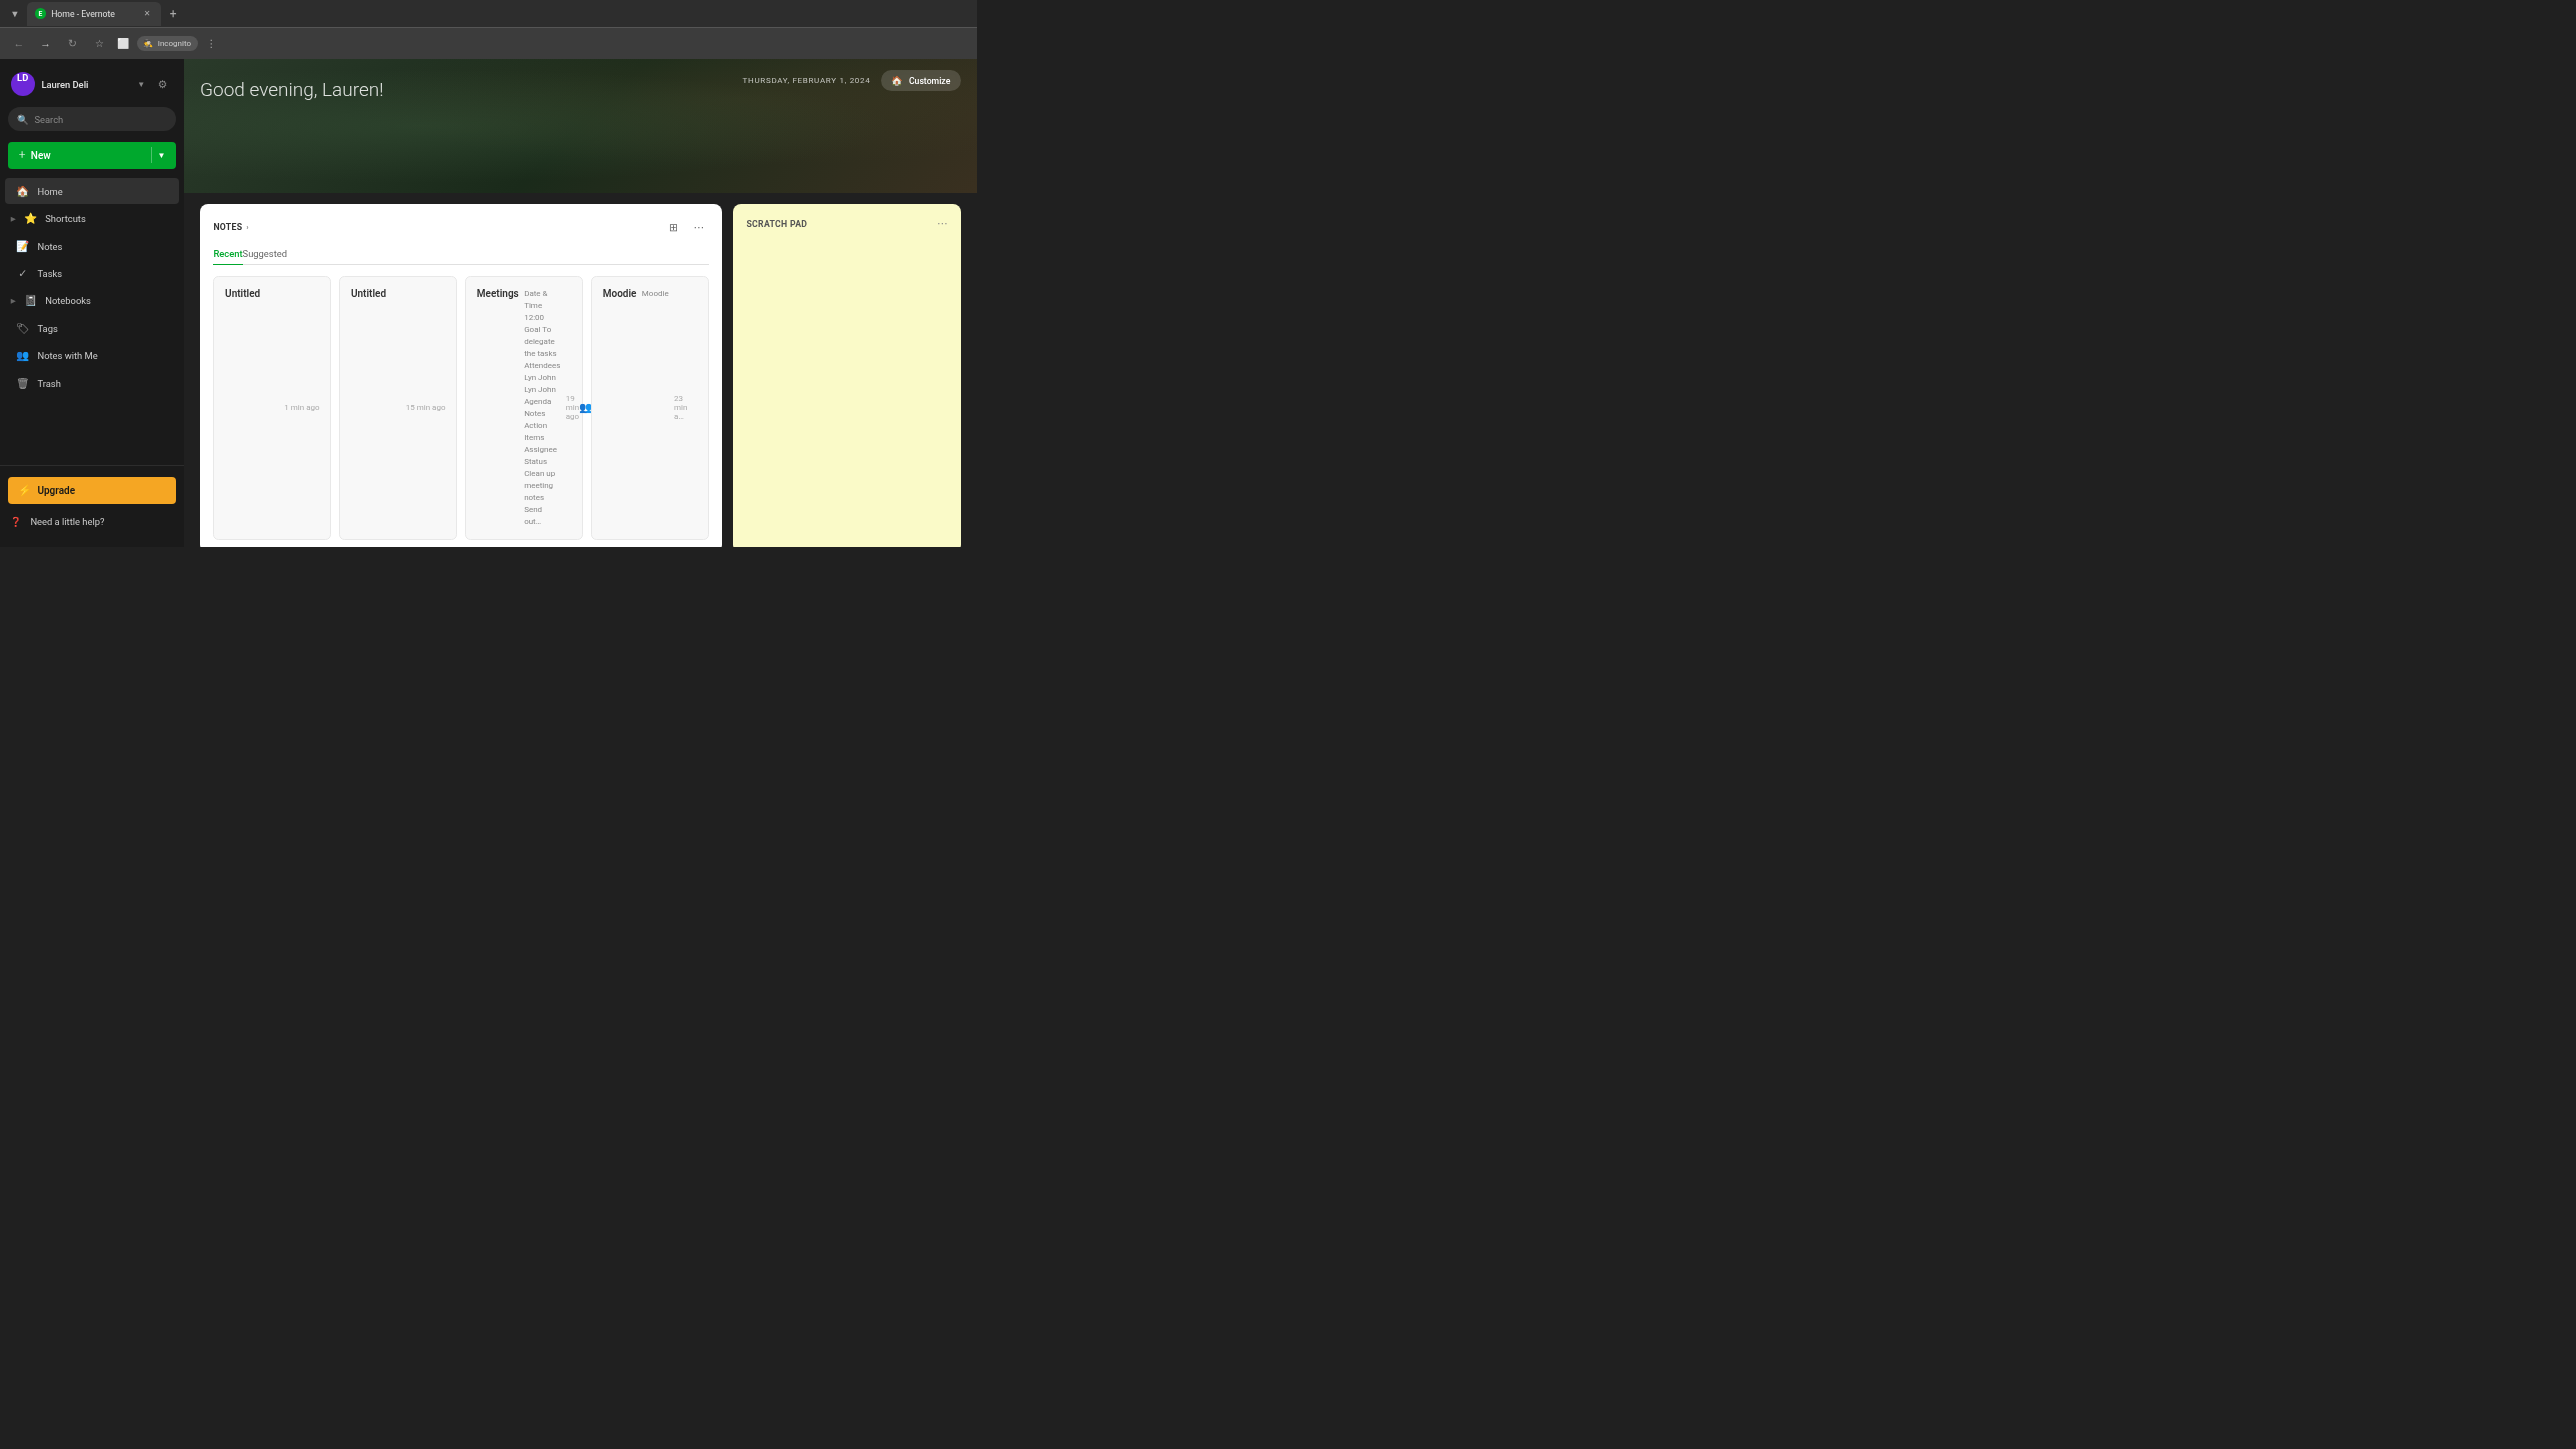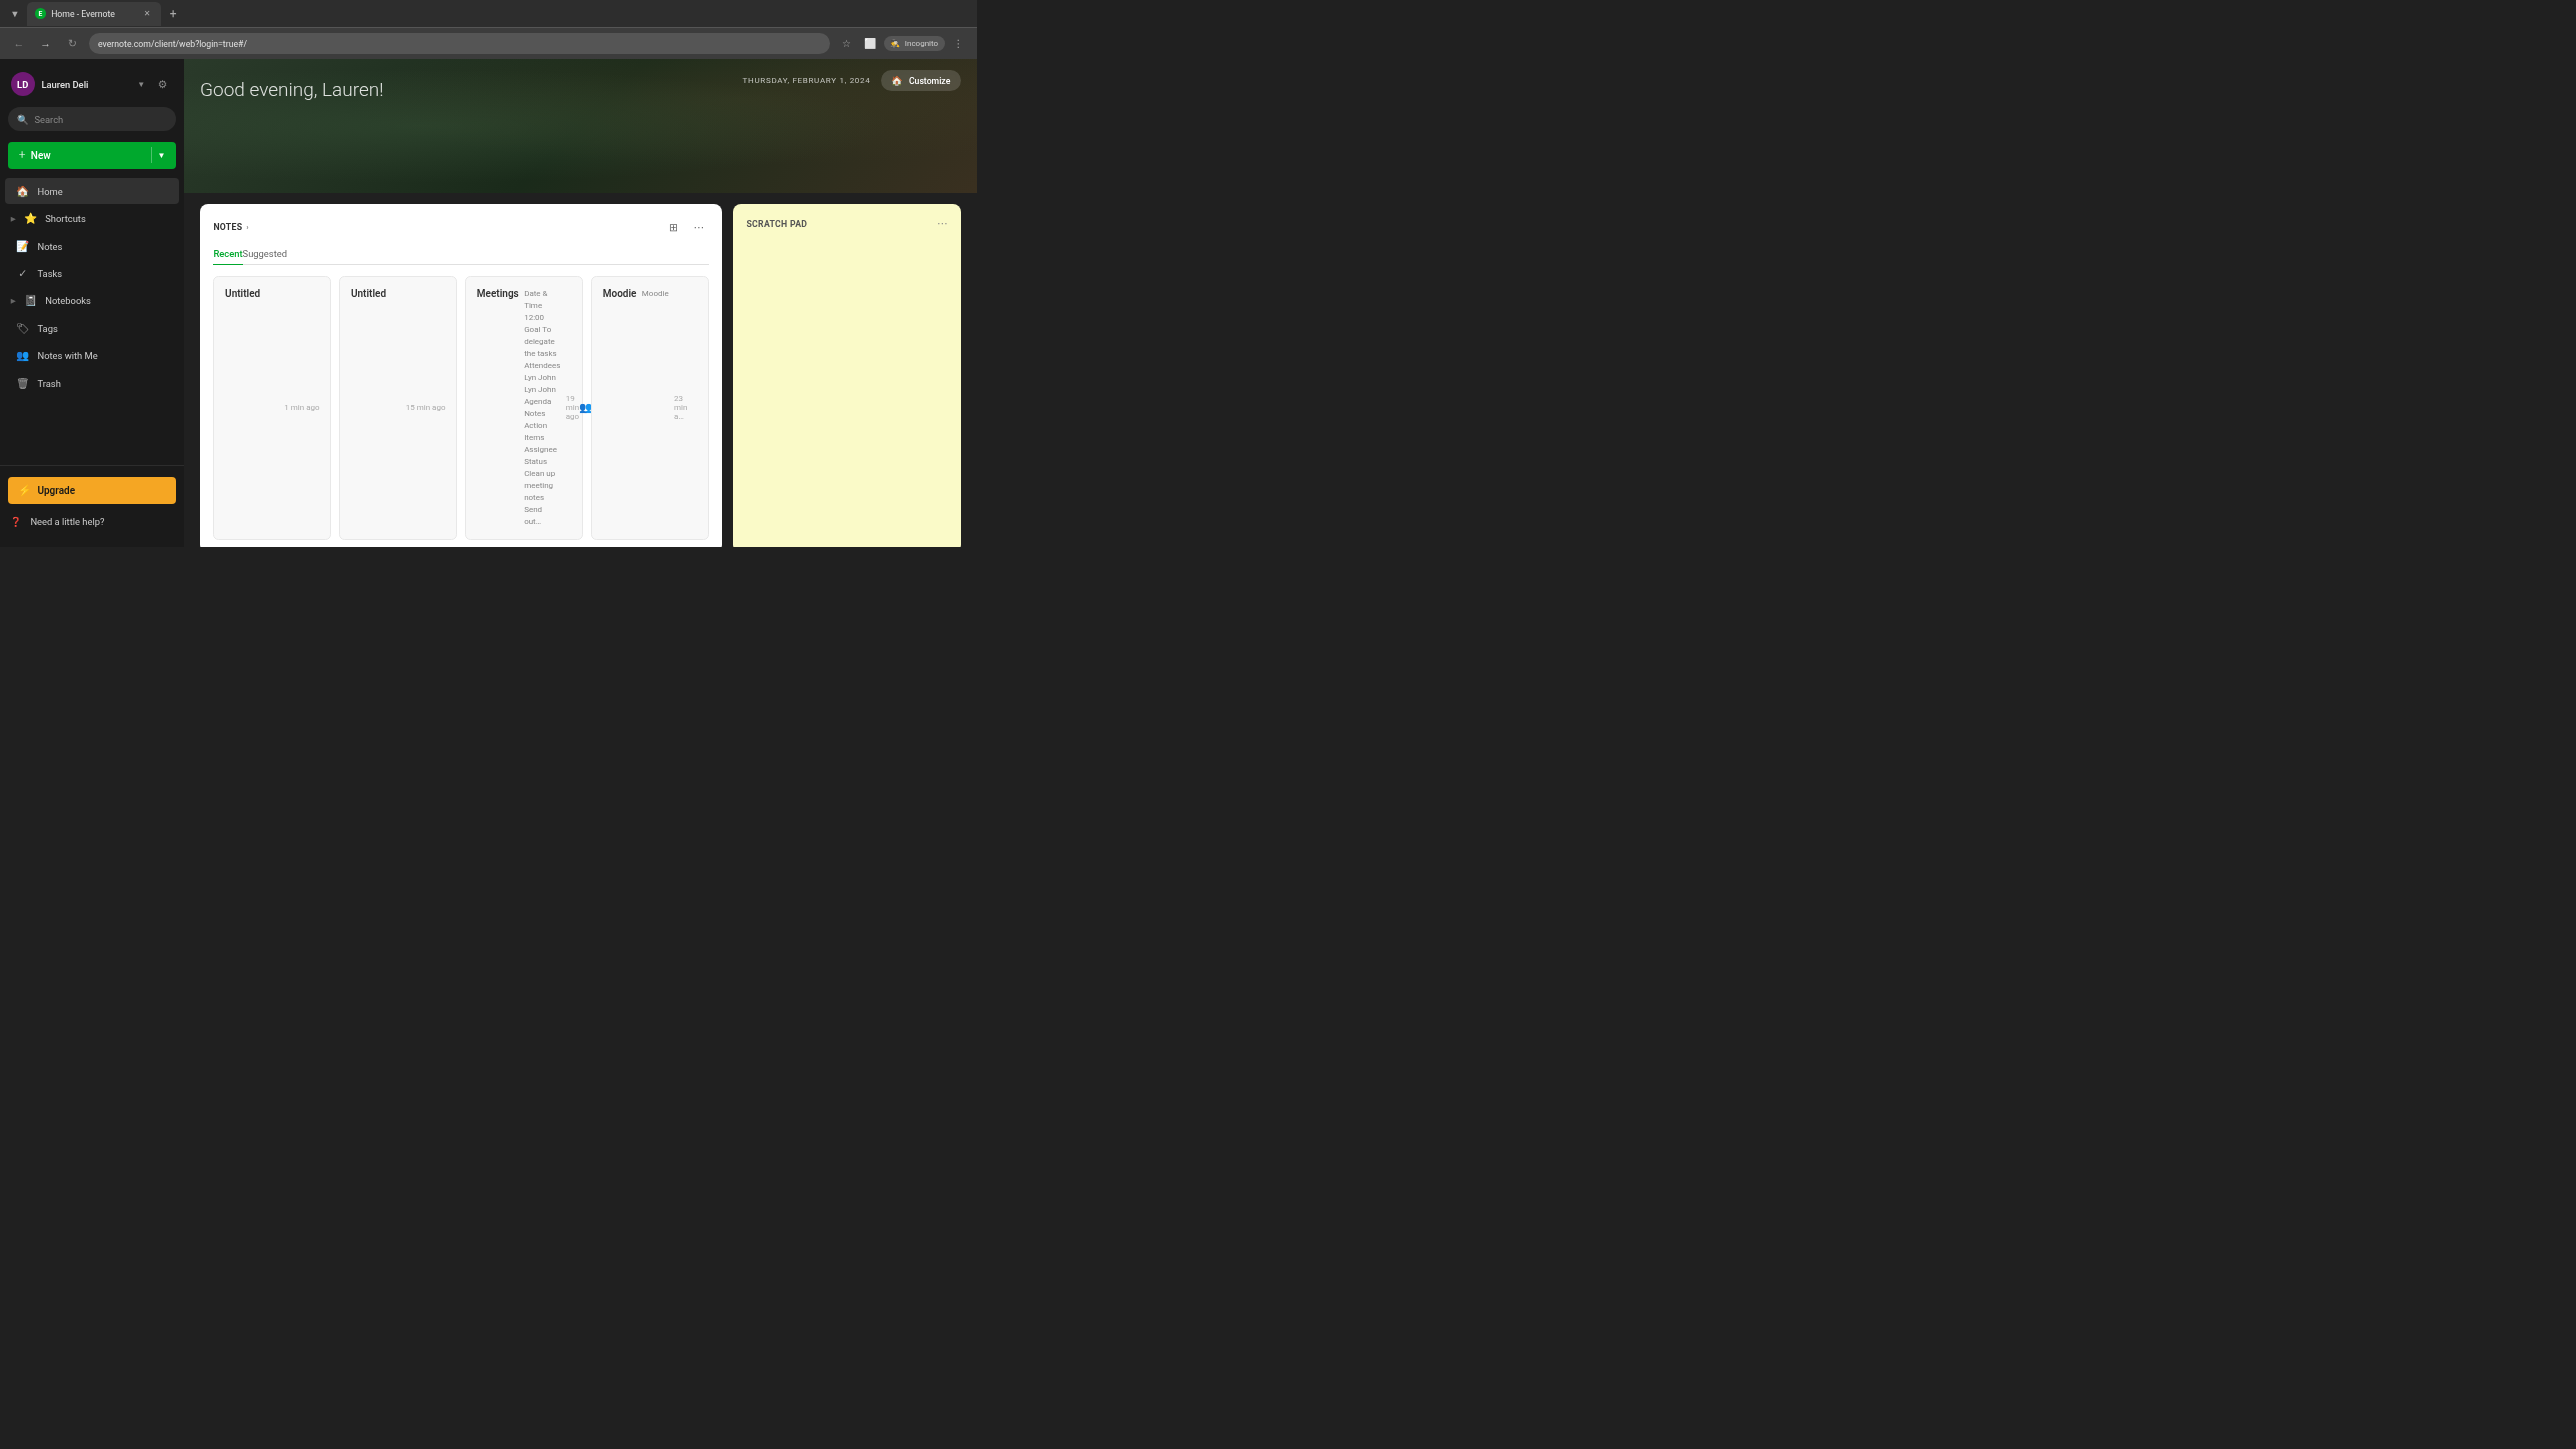--- a/index.html
+++ b/index.html
@@ -150,22 +150,22 @@
     .sidebar-user {
       display: flex;
       align-items: center;
       padding: 5.4px 10.7px;
       gap: 6.7px;
       cursor: pointer;
     }
     .user-avatar {
       width: 24px; height: 24px;
       border-radius: 50%;
-      background: #701a75;
-      display: flex; align-items: center; justify-content: center;
+      background: #6d28d9;
+      display: flex; align-items: flex-start; justify-content: center;
       color: white;
       font-size: 9.4px;
       font-weight: bold;
     }
     .user-name {
       color: #e0e0e0;
       font-size: 9.4px;
       font-weight: 500;
       flex: 1;
     }
@@ -510,23 +510,20 @@
       <div class="tab-favicon">E</div>
       <span class="tab-title">Home - Evernote</span>
       <span class="tab-close">✕</span>
     </div>
     <div class="tab-new">+</div>
   </div>
   <div class="nav-bar">
     <div class="nav-btn">←</div>
     <div class="nav-btn active">→</div>
     <div class="nav-btn">↻</div>
-    <div class="address-bar">
-      <span class="address-text">evernote.com/client/web?login=true#/</span>
-    </div>
     <div class="nav-actions">
       <div class="nav-action-btn">☆</div>
       <div class="nav-action-btn">⬜</div>
       <div class="incognito-badge">
         <span>🕵</span>
         <span>Incognito</span>
       </div>
       <div class="nav-action-btn">⋮</div>
     </div>
   </div>

